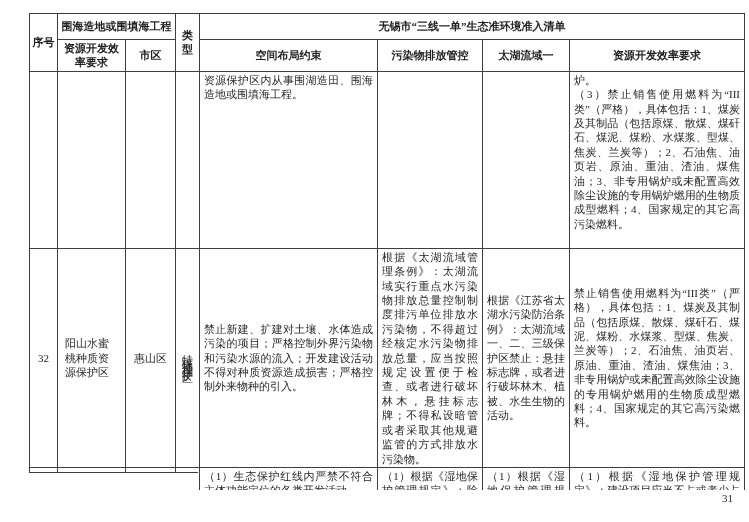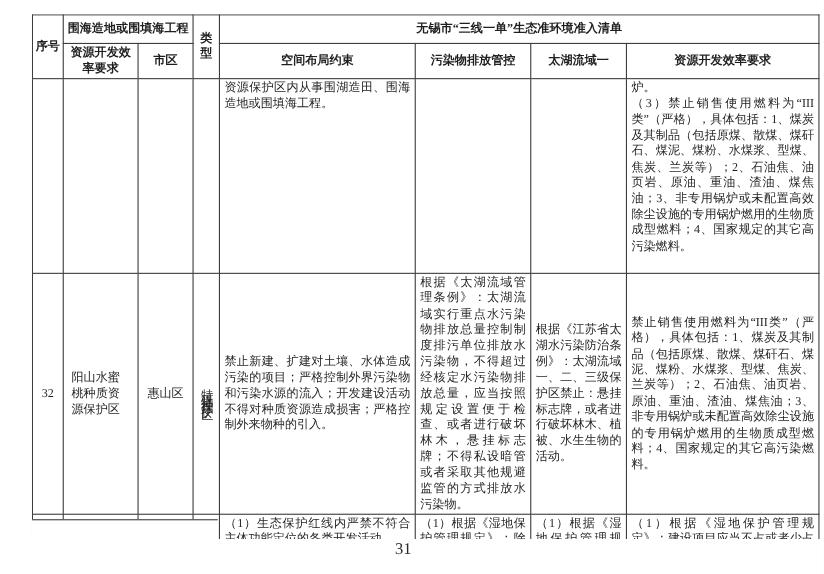--- a/index.html
+++ b/index.html
@@ -37,22 +37,22 @@
   .va-top { vertical-align:top; }
   .va-mid { vertical-align:middle; }
   tr.r2 td.c-serial, tr.r2 td.c-district { vertical-align:top; padding-top:18px; }
   tr.r2 td.c-name { vertical-align:top; padding-top:3px; }
   tr.r2 td.c-type { vertical-align:top; padding-top:5px; }
   .mask {
     position:absolute; left:0; top:459px; width:169px; height:18px;
     background:#ffffff; border-top:1px solid #3d3d3d;
   }
   .pageno {
-    position:absolute; left:0; right:16px; top:492px; text-align:center;
-    font-size:15px; color:#2a2a2a;
+    position:absolute; left:0; right:16px; top:492px; text-align:right;
+    font-size:11px; color:#2a2a2a;
   }
 </style>
 </head>
 <body>
 
 <div class="page">
   <div class="table-wrap">
     <table>
       <colgroup>
         <col style="width:28px">

